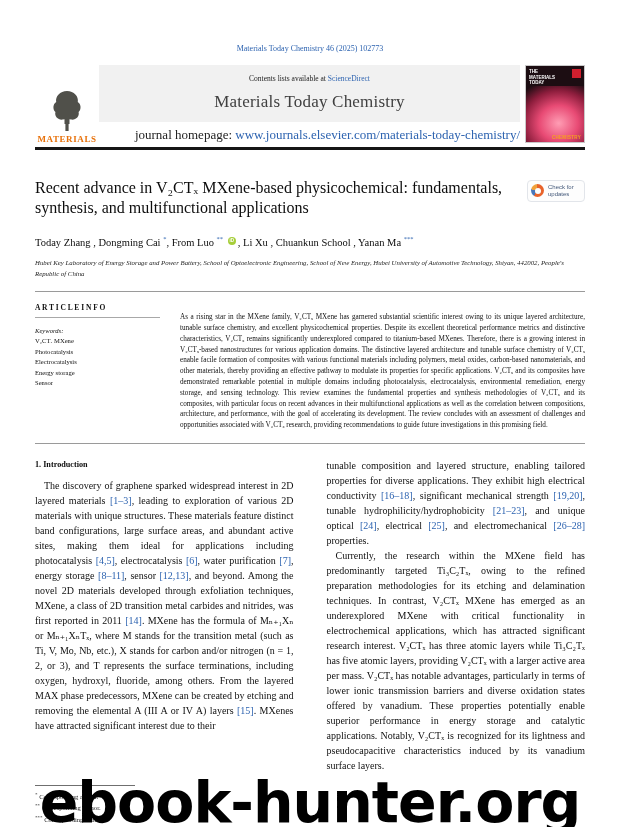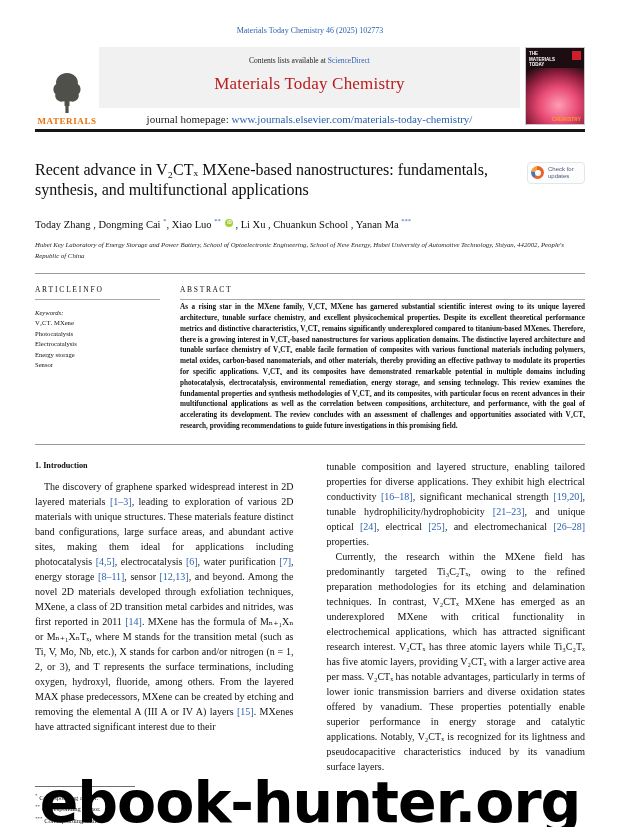--- a/index.html
+++ b/index.html
@@ -6,32 +6,32 @@
   html, body { margin: 0; padding: 0; background: #ffffff; }
   .page {
     position: relative; width: 620px; height: 827px; background: #fff;
     font-family: "Liberation Serif", "DejaVu Serif", "DejaVu Sans", serif;
     color: #111; overflow: hidden; margin: 0 auto;
   }
   .link { color: #2d63b0; text-decoration: none; cursor: pointer; }
   .italic { font-style: italic; }
   .cite { color: #2d63b0; }
 
-  .jcite { padding-top: 26px; text-align: center; font-size: 8px; color: #2d63b0; }
+  .jcite { padding-top: 44px; text-align: center; font-size: 8px; color: #2d63b0; }
 
   .header { display: flex; margin: 12px 35px 0; height: 82px; }
   .logo { width: 64px; display: flex; flex-direction: column; align-items: center; justify-content: flex-end; padding-bottom: 3px; }
   .logo svg { width: 36px; height: 42px; }
   .logo-word { font-size: 9px; color: #e8710a; letter-spacing: 0.6px; margin-top: 2px; font-weight: bold; }
 
   .hcenter { flex: 1; display: flex; flex-direction: column; }
   .graybox { background: #f1f1f1; flex: 1; text-align: center; padding-top: 9px; }
   .contents { font-size: 7.5px; color: #222; }
-  .jtitle { font-size: 17px; margin-top: 9px; color: #b91c1c; letter-spacing: 0.2px; }
-  .homepage { font-size: 11px; text-align: center; padding: 5px 0 4px; color: #222; }
+  .jtitle { font-size: 17px; margin-top: 9px; color: #404040; letter-spacing: 0.2px; }
+  .homepage { font-size: 13px; text-align: right; padding: 5px 0 4px; color: #222; }
 
   .cover { width: 60px; height: 78px; background: #1c0d12; margin-left: 5px; position: relative; overflow: hidden; border: 1px solid #c9c9c9; }
   .cover-top { display: flex; justify-content: space-between; padding: 3px 3px 0; position: relative; z-index: 2; }
   .cover-brand { color: #fff; font-family: "Liberation Sans", "DejaVu Sans", sans-serif; font-weight: bold; font-size: 4.5px; line-height: 1.25; width: 36px; }
   .cover-sq { width: 9px; height: 9px; background: #cf1f2e; display: inline-block; flex-shrink: 0; }
   .cover-blob { position: absolute; left: -8px; right: -8px; top: 20px; bottom: -6px;
     background: radial-gradient(ellipse at 55% 60%, #ff9db4 0%, #e84a74 34%, #8c1d3c 62%, rgba(40,8,16,0) 85%); }
   .cover-sub { position: absolute; bottom: 2px; right: 3px; color: #f6a21e; font-size: 4.5px; font-weight: bold;
     font-family: "Liberation Sans", "DejaVu Sans", sans-serif; letter-spacing: 0.3px; z-index: 2; }
 
@@ -52,24 +52,24 @@
     font-size: 4.5px; line-height: 8px; text-align: center; font-family: "Liberation Sans", "DejaVu Sans", sans-serif;
     vertical-align: 4px; margin: 0 2px; font-weight: bold; }
 
   .affil { margin: 10px 35px 0; font-size: 6.8px; font-style: italic; color: #1d1d1d; line-height: 1.55; }
 
   .hrule { height: 1px; background: #9a9a9a; margin: 12px 35px 0; }
 
   .infogrid { display: flex; margin: 11px 35px 0; gap: 20px; }
   .infocol { width: 125px; flex-shrink: 0; }
   .abscol { flex: 1; }
-  .secthead { font-size: 7.5px; color: #101010; border-bottom: 1px solid #a8a8a8; padding-bottom: 5px; }
+  .secthead { font-size: 7.5px; color: #101010; border-bottom: 1px solid #a8a8a8; padding-bottom: 5px; font-weight: bold; }
   .kwlabel { margin-top: 9px; font-size: 6.6px; font-style: italic; }
   .kwlist { list-style: none; margin: 2px 0 0; padding: 0; font-size: 6.6px; line-height: 1.6; }
-  .abstext { margin-top: 2px; font-size: 7.2px; line-height: 1.5; text-align: justify; color: #101010; font-weight: bold; }
+  .abstext { margin-top: 9px; font-size: 7.2px; line-height: 1.5; text-align: justify; color: #101010; }
 
   .bodygrid { display: flex; gap: 33px; margin: 14px 35px 0; }
   .bcol { flex: 1; min-width: 0; }
   .sechead2 { font-size: 8.2px; font-weight: bold; margin: 2px 0 9px; color: #0d0d0d; }
   .btext { font-size: 10px; line-height: 1.5; text-align: justify; margin: 0; color: #101010; }
   .indent { text-indent: 9px; }
 
   .fnrule { width: 100px; height: 1px; background: #6f6f6f; margin: 12px 0 5px 35px; }
   .fnotes { margin: 0 35px; font-size: 6.6px; line-height: 1.7; color: #1b1b1b; }
   .fn sup { font-size: 5px; }
@@ -111,47 +111,46 @@
         <span class="cover-brand">THE MATERIALS TODAY</span>
         <span class="cover-sq"></span>
       </div>
       <div class="cover-blob"></div>
       <div class="cover-sub">CHEMISTRY</div>
     </div>
   </div>
   <div class="thickrule"></div>
 
   <div class="titlerow">
-    <h1 class="atitle">Recent advance in V₂CTₓ MXene-based nanostructures: fundamentals, synthesis, and multifunctional applications</h1>
+    <h1 class="atitle">Recent advance in V₂CTₓ MXene-based physicochemical: fundamentals, synthesis, and multifunctional applications</h1>
     <div class="badge">
       <span class="badge-ring"></span>
       <span class="badge-text">Check for updates</span>
     </div>
   </div>
 
-  <div class="authors"><span><span>Today Zhang , Dongming Cai </span><span class="sup">*</span><span>, Xiao Luo </span><span class="sup">**</span><span> </span></span><span class="orcid">iD</span><span><span>, Li Xu , Chuankun School , Yanan Ma </span><span class="sup">***</span></span></div>
+  <div class="authors"><span><span>Today Zhang , Dongming Cai </span><span class="sup">*</span><span>, From Luo </span><span class="sup">**</span><span> </span></span><span class="orcid">iD</span><span><span>, Li Xu , Chuankun School , Yanan Ma </span><span class="sup">***</span></span></div>
 
   <div class="affil">Hubei Key Laboratory of Energy Storage and Power Battery, School of Optoelectronic Engineering, School of New Energy, Hubei University of Automotive Technology, Shiyan, 442002, People's Republic of China</div>
 
   <div class="hrule"></div>
 
   <div class="infogrid">
     <div class="infocol">
       <div class="secthead">A R T I C L E   I N F O</div>
       <div class="kwlabel">Keywords:</div>
       <ul class="kwlist">
         <li>V₂CTₓ MXene</li>
         <li>Photocatalysis</li>
         <li>Electrocatalysis</li>
         <li>Energy storage</li>
         <li>Sensor</li>
       </ul>
     </div>
     <div class="abscol">
-      <div class="secthead">A B S T R A C T</div>
       <div class="abstext">As a rising star in the MXene family, V₂CTₓ MXene has garnered substantial scientific interest owing to its unique layered architecture, tunable surface chemistry, and excellent physicochemical properties. Despite its excellent theoretical performance metrics and distinctive characteristics, V₂CTₓ remains significantly underexplored compared to titanium-based MXenes. Therefore, there is a growing interest in V₂CTₓ-based nanostructures for various application domains. The distinctive layered architecture and tunable surface chemistry of V₂CTₓ enable facile formation of composites with various functional materials including polymers, metal oxides, carbon-based nanomaterials, and other materials, thereby providing an effective pathway to modulate its properties for specific applications. V₂CTₓ and its composites have demonstrated remarkable potential in multiple domains including photocatalysis, electrocatalysis, environmental remediation, energy storage, and sensing technology. This review examines the fundamental properties and synthesis methodologies of V₂CTₓ and its composites, with particular focus on recent advances in their multifunctional applications as well as the correlation between compositions, architecture, and performance, with the goal of accelerating its development. The review concludes with an assessment of challenges and opportunities associated with V₂CTₓ research, providing recommendations to guide future investigations in this promising field.</div>
     </div>
   </div>
 
   <div class="hrule"></div>
 
   <div class="bodygrid">
     <div class="bcol">
       <h2 class="sechead2">1. Introduction</h2>
       <p class="btext indent"><span>The discovery of graphene sparked widespread interest in 2D layered materials </span><span class="cite">[1–3]</span><span>, leading to exploration of various 2D materials with unique structures. These materials feature distinct band configurations, large surface areas, and abundant active sites, making them ideal for applications including photocatalysis </span><span class="cite">[4,5]</span><span>, electrocatalysis </span><span class="cite">[6]</span><span>, water purification </span><span class="cite">[7]</span><span>, energy storage </span><span class="cite">[8–11]</span><span>, sensor </span><span class="cite">[12,13]</span><span>, and beyond. Among the novel 2D materials developed through exfoliation techniques, MXene, a class of 2D transition metal carbides and nitrides, was first reported in 2011 </span><span class="cite">[14]</span><span>. MXene has the formula of Mₙ₊₁Xₙ or Mₙ₊₁XₙTₓ, where M stands for the transition metal (such as Ti, V, Mo, Nb, etc.), X stands for carbon and/or nitrogen (n = 1, 2, or 3), and T represents the surface terminations, including oxygen, hydroxyl, fluoride, among others. From the layered MAX phase predecessors, MXene can be created by etching and removing the elemental A (III A or IV A) layers </span><span class="cite">[15]</span><span>. MXenes have attracted significant interest due to their</span></p>

